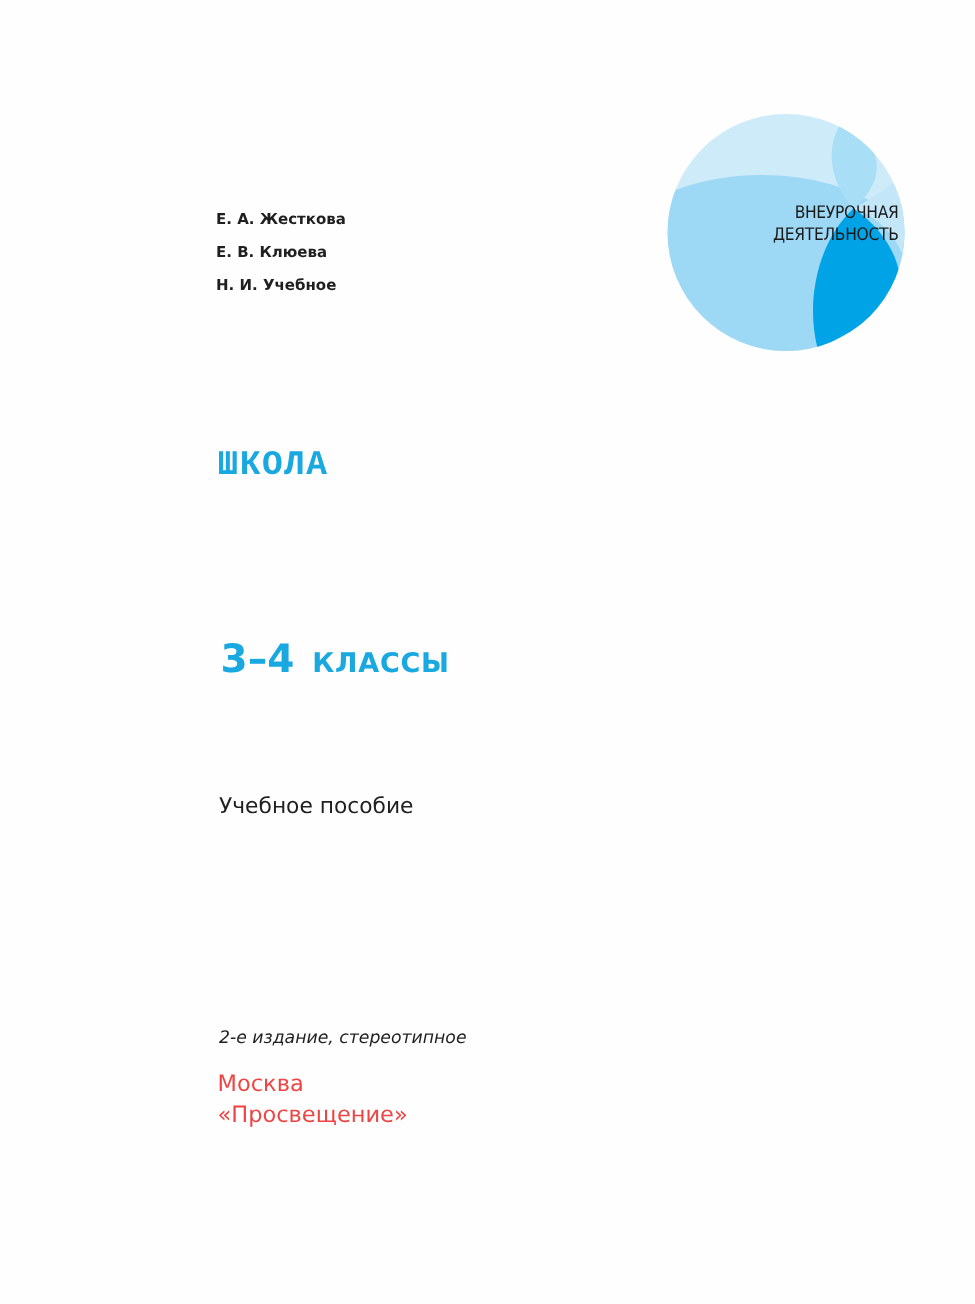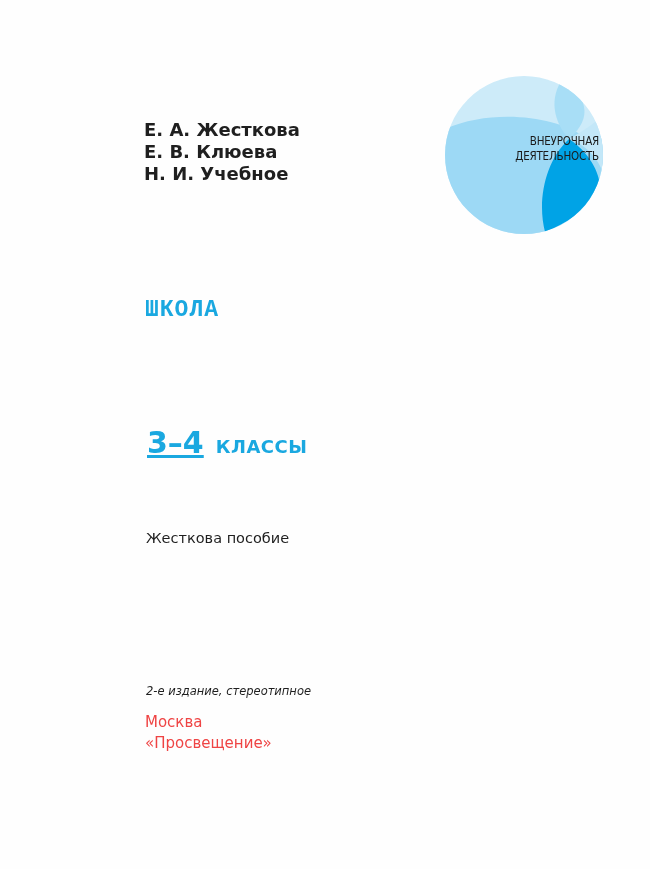--- a/index.html
+++ b/index.html
@@ -12,24 +12,24 @@
       width: 650px;
       height: 869px;
       background: #fefefe;
       overflow: hidden;
       font-family: "DejaVu Sans", sans-serif;
       color: #1a1a1a;
     }
     .authors {
       position: absolute;
       left: 144px;
-      top: 119px;
+      top: 136px;
       font-family: "DejaVu Sans", sans-serif;
       font-weight: bold;
-      font-size: 18px;
+      font-size: 10px;
       line-height: 22px;
       color: #1f1f1f;
     }
     .authors div { white-space: nowrap; }
 
     .badge {
       position: absolute;
       left: 445px;
       top: 76px;
       width: 158px;
@@ -62,21 +62,21 @@
     }
     .grade {
       position: absolute;
       left: 147px;
       top: 425px;
       font-family: "DejaVu Sans", sans-serif;
       font-weight: bold;
       color: #1aa8e0;
       white-space: nowrap;
     }
-    .grade .num { font-size: 30px; text-decoration: underline; }
+    .grade .num { font-size: 26px; }
     .grade .word { font-size: 18px; letter-spacing: 0.5px; margin-left: 12px; }
 
     .subtitle {
       position: absolute;
       left: 146px;
       top: 530px;
       font-family: "DejaVu Sans", sans-serif;
       font-size: 14.5px;
       color: #1f1f1f;
       white-space: nowrap;
@@ -140,21 +140,21 @@
   </div>
 
   <div class="title">
     <div>ШКОЛА</div>
   </div>
 
   <div class="grade">
     <span class="num">3–4</span><span class="word">КЛАССЫ</span>
   </div>
 
-  <div class="subtitle">Жесткова пособие</div>
+  <div class="subtitle">Учебное пособие</div>
 
   <div class="edition">2-е издание, стереотипное</div>
 
   <div class="imprint">
     <div>Москва</div>
     <div>«Просвещение»</div>
   </div>
 
 </div>
 

